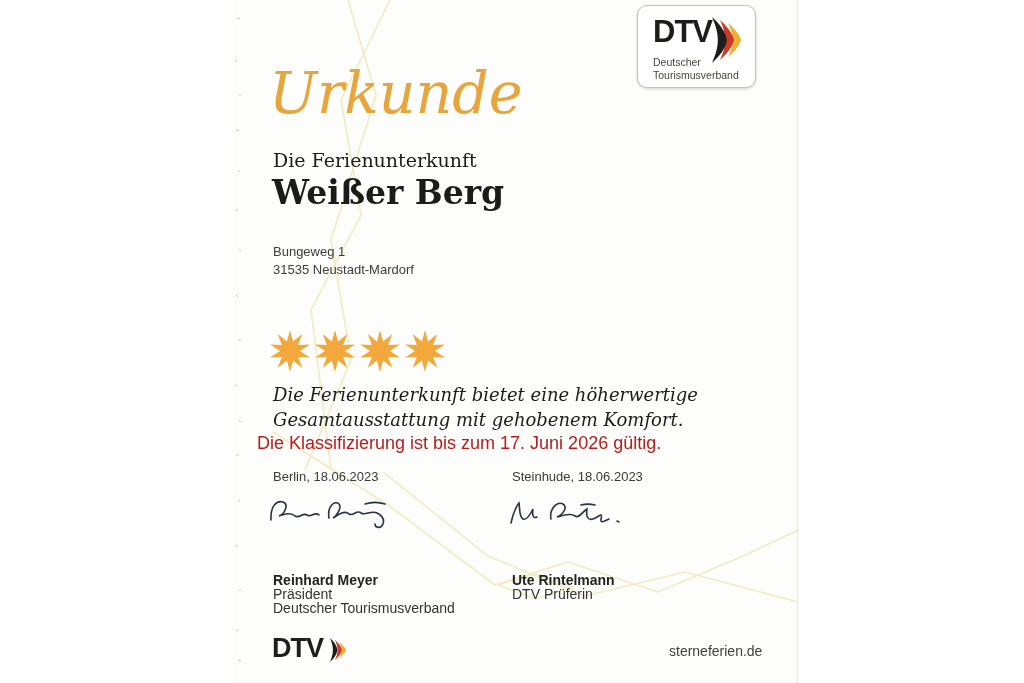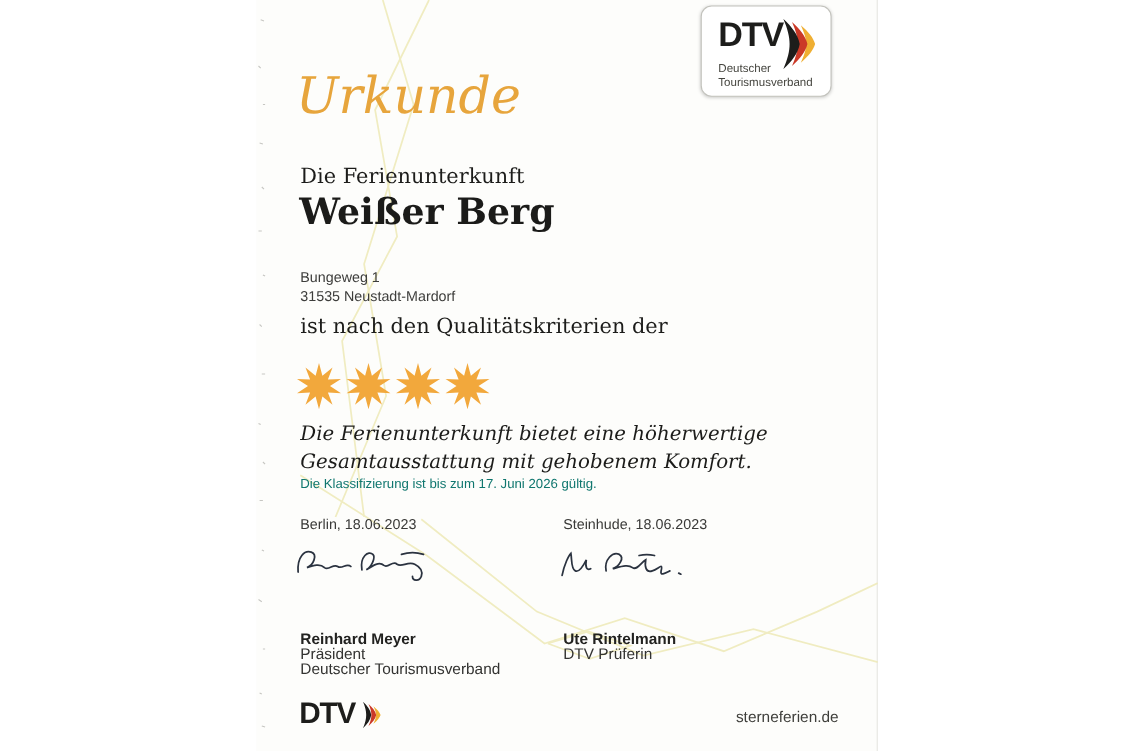--- a/index.html
+++ b/index.html
@@ -15,40 +15,40 @@
   .logo-box { position:absolute; left:404px; top:5px; width:119px; height:83px;
               background:#ffffff; border:1px solid #c2c2bc; border-radius:10px;
               box-shadow:0 1px 3px rgba(0,0,0,.18); }
   .logo-abbr { position:absolute; left:15px; top:8px; font-size:31px; font-weight:bold;
                letter-spacing:-1px; color:#1d1d1b; }
   .logo-chevrons { position:absolute; left:74px; top:11px; }
   .logo-sub { position:absolute; left:15px; top:50px; font-size:10.5px; line-height:13px;
               color:#45453f; }
 
   .title { position:absolute; left:36px; top:60px; font-family:"DejaVu Serif", serif;
-           font-style:italic; font-size:46px; color:#e7a53c; }
+           font-style:italic; font-size:57px; color:#e7a53c; }
 
   .intro { position:absolute; left:40px; top:149px; font-family:"DejaVu Serif", serif;
            font-size:19px; color:#1c1c1a; }
   .prop-name { position:absolute; left:39px; top:173px; font-family:"DejaVu Serif", serif;
            font-weight:bold; font-size:33px; color:#1b1b19; }
 
   .address { position:absolute; left:40px; top:243px; font-size:13px; line-height:18px;
              color:#3d3d3b; }
 
   .statement { position:absolute; left:40px; top:286px; font-family:"DejaVu Serif", serif;
                font-size:19px; line-height:23.5px; color:#1c1c1a; }
 
   .stars { position:absolute; left:36px; top:330px; display:flex; gap:3px; }
   .star { width:42px; height:42px; display:block; }
 
   .description { position:absolute; left:40px; top:382px; font-family:"DejaVu Serif", serif;
                  font-style:italic; font-size:18px; line-height:25px; color:#1c1c1a; }
 
-  .validity { position:absolute; left:40px; top:433px; font-size:12px; color:#0f766e; }
+  .validity { position:absolute; left:24px; top:433px; font-size:18px; color:#b91c1c; }
 
   .pd-left  { position:absolute; left:40px;  top:469px; font-size:13px; color:#3a3a38; }
   .pd-right { position:absolute; left:279px; top:469px; font-size:13px; color:#3a3a38; }
 
   .sig { position:absolute; }
   .sig-left  { left:34px;  top:494px; }
   .sig-right { left:274px; top:497px; }
 
   .sig-block { position:absolute; font-size:14px; line-height:14px; color:#333331;margin-top:44px; }
   .sb-left  { left:40px;  top:529px; }
@@ -100,21 +100,20 @@
     <div class="intro">Die Ferienunterkunft</div>
 
     <div class="prop-name">Weißer Berg</div>
 
     <div class="address">
       <div>Bungeweg 1</div>
       <div>31535 Neustadt-Mardorf</div>
     </div>
 
     <div class="statement">
-      <div>ist nach den Qualitätskriterien der</div>
     </div>
 
     <div class="stars">
         <svg viewBox="0 0 42 42" class="star">
           <polygon points="21.0,0.0 24.1,11.5 33.3,4.0 29.1,15.1 41.0,14.5 31.0,21.0 41.0,27.5 29.1,26.9 33.3,38.0 24.1,30.5 21.0,42.0 17.9,30.5 8.7,38.0 12.9,26.9 1.0,27.5 11.0,21.0 1.0,14.5 12.9,15.1 8.7,4.0 17.9,11.5" fill="#f2a83c"></polygon>
         </svg>
         <svg viewBox="0 0 42 42" class="star">
           <polygon points="21.0,0.0 24.1,11.5 33.3,4.0 29.1,15.1 41.0,14.5 31.0,21.0 41.0,27.5 29.1,26.9 33.3,38.0 24.1,30.5 21.0,42.0 17.9,30.5 8.7,38.0 12.9,26.9 1.0,27.5 11.0,21.0 1.0,14.5 12.9,15.1 8.7,4.0 17.9,11.5" fill="#f2a83c"></polygon>
         </svg>
         <svg viewBox="0 0 42 42" class="star">

